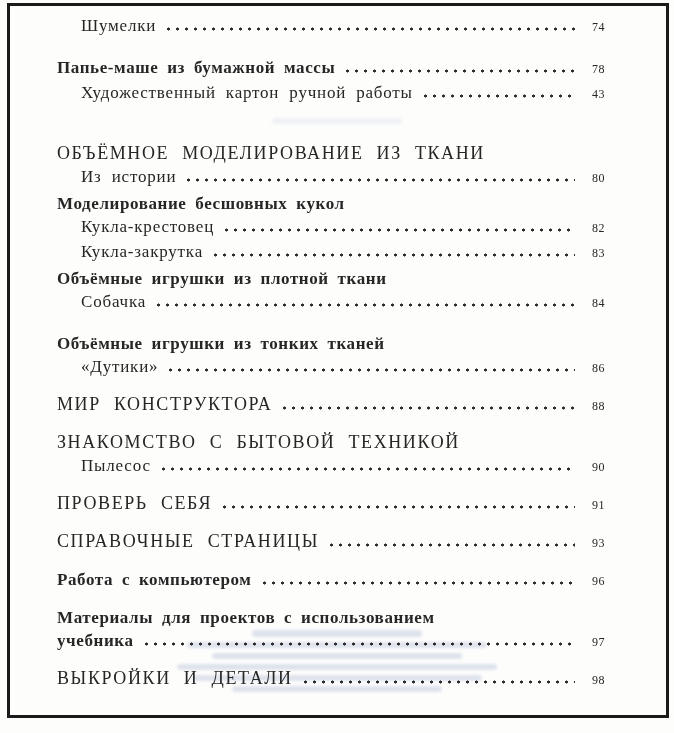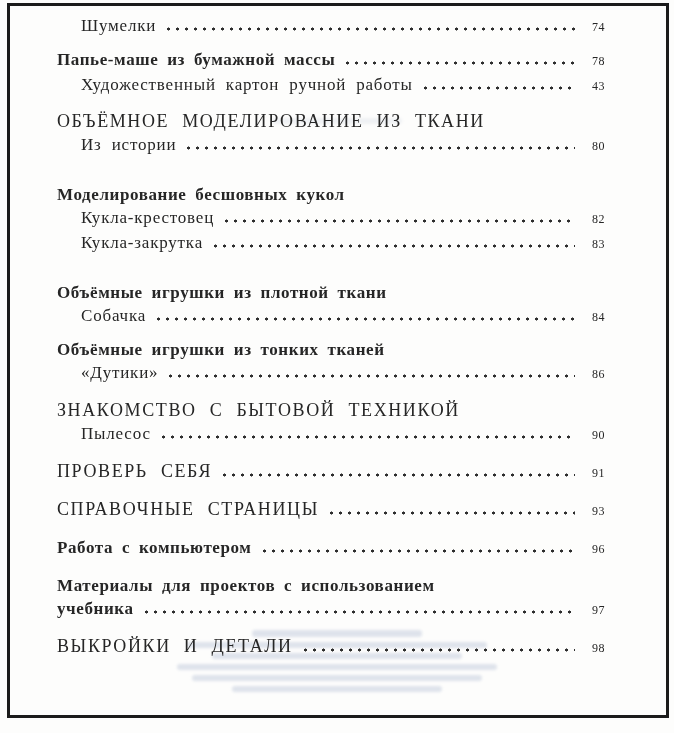--- a/index.html
+++ b/index.html
@@ -44,24 +44,24 @@
   .toc-row.bold {
     font-weight: bold;
     letter-spacing: 0.6px;
     word-spacing: 4px;
   }
   .toc-row.chapter {
     font-size: 18px;
     letter-spacing: 1.6px;
     word-spacing: 7px;
   }
-  .toc-row.gap-sm { margin-top: 9px; }
-  .toc-row.gap-md { margin-top: 25px; }
+  .toc-row.gap-sm { margin-top: 17px; }
+  .toc-row.gap-md { margin-top: 2px; }
   .toc-row.gap-lg { margin-top: 13px; }
-  .toc-row.gap-xl { margin-top: 12px; }
+  .toc-row.gap-xl { margin-top: 36px; }
   .label { flex: 0 1 auto; }
   .leader {
     flex: 1 1 auto;
     min-width: 12px;
     height: 4px;
     margin: 0 6px 0 8px;
     background-image: radial-gradient(circle, #2d2d2d 1.3px, rgba(0,0,0,0) 1.8px);
     background-size: 9px 4px;
     background-repeat: repeat-x;
     background-position: left bottom;
@@ -160,20 +160,25 @@
     </div>
     <div class="toc-row bold gap-sm">
       <span class="label">Объёмные игрушки из тонких тканей</span>
     </div>
     <div class="toc-row sub">
       <span class="label">«Дутики»</span>
       <span class="leader"></span>
       <span class="page-num">86</span>
     </div>
     <div class="toc-row chapter gap-lg">
+      <span class="label">МИР КОНСТРУКТОРА</span>
+      <span class="leader"></span>
+      <span class="page-num">88</span>
+    </div>
+    <div class="toc-row chapter gap-lg">
       <span class="label">ЗНАКОМСТВО С БЫТОВОЙ ТЕХНИКОЙ</span>
     </div>
     <div class="toc-row sub">
       <span class="label">Пылесос</span>
       <span class="leader"></span>
       <span class="page-num">90</span>
     </div>
     <div class="toc-row chapter gap-lg">
       <span class="label">ПРОВЕРЬ СЕБЯ</span>
       <span class="leader"></span>

